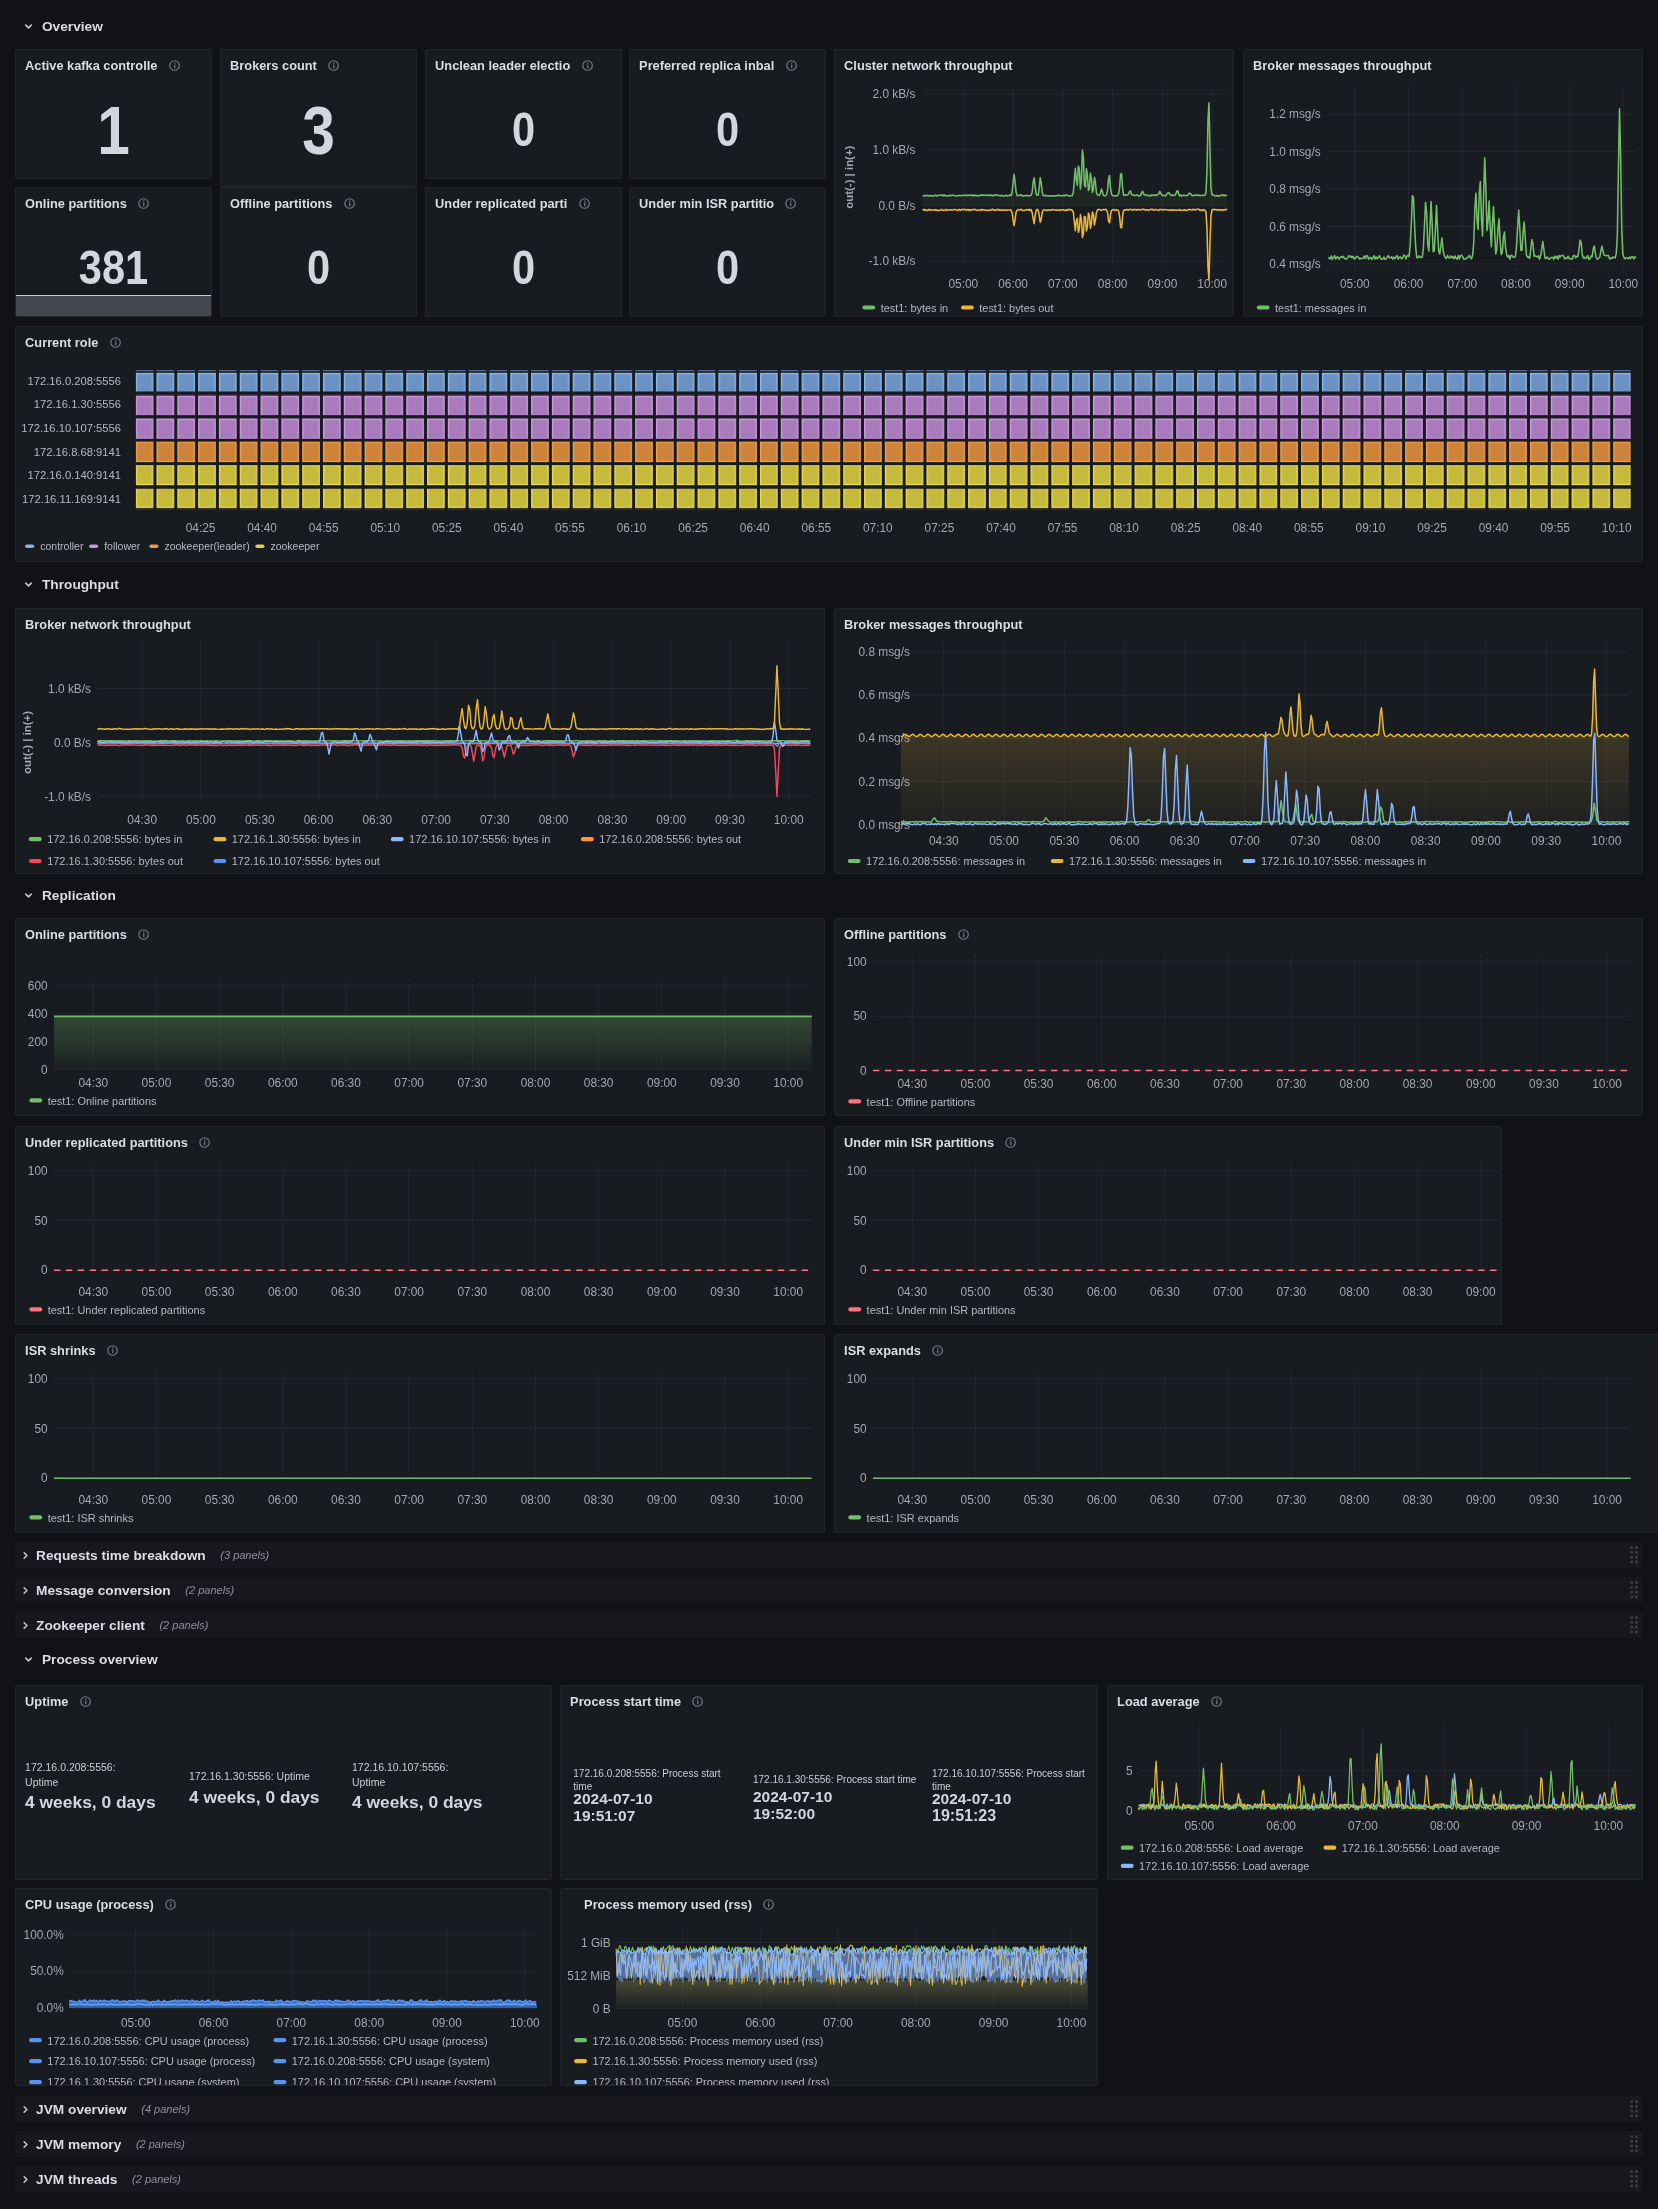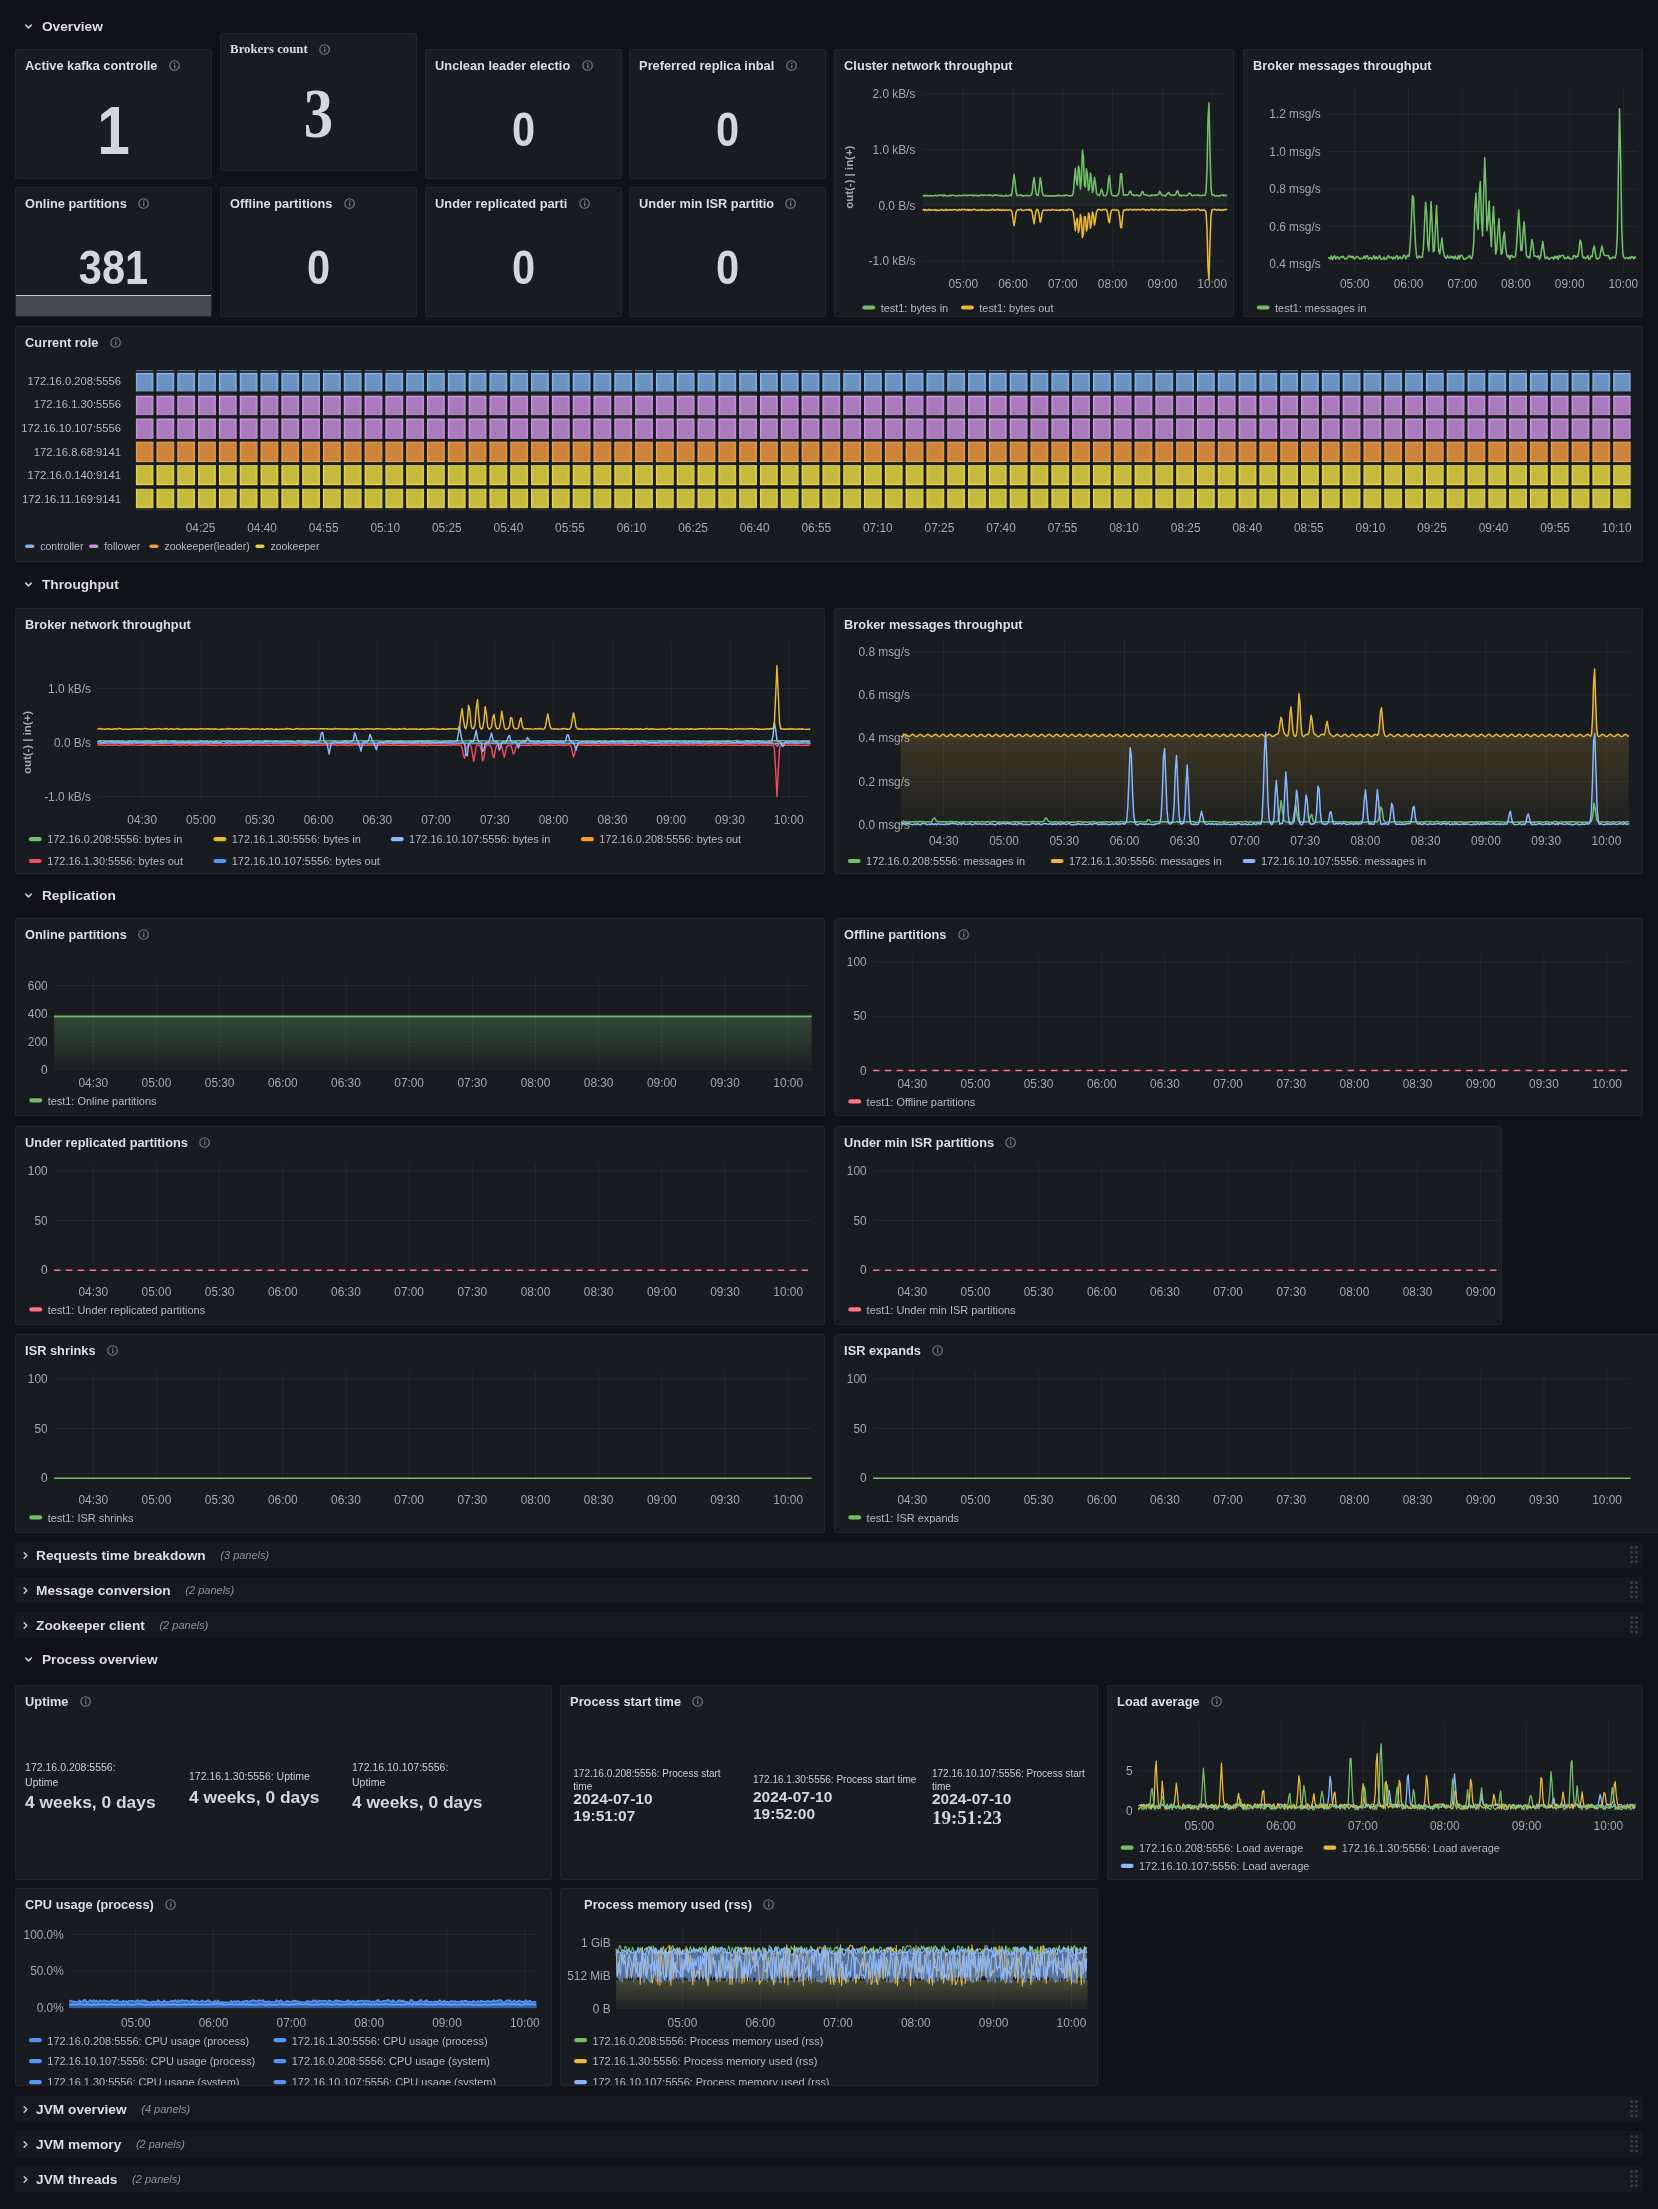--- a/index.html
+++ b/index.html
@@ -31,21 +31,21 @@
       <span style="margin-left:7.3px;display:flex;">
         <svg width="15.5" height="11" style="position:static" viewBox="0 0 17 12">
           <circle cx="10.5" cy="6" r="5.2" fill="none" stroke="#77787f" stroke-width="1.3"></circle>
           <rect x="10" y="5" width="1.4" height="4" fill="#77787f"></rect>
           <rect x="10" y="2.8" width="1.4" height="1.4" fill="#77787f"></rect>
         </svg>
       </span>
     </div>
     <div class="val" style="top:46px;font-size:69px;transform:scaleX(0.85);">1</div>
   </div>
-<div class="p" style="left:220px;top:33px;width:197px;height:138px;font-family:Liberation Serif, serif;">
+<div class="p" style="left:220px;top:49px;width:197px;height:138px;">
     <div class="pt" style="">
       <span style="overflow:hidden;white-space:nowrap;">Brokers count</span>
       <span style="margin-left:7.3px;display:flex;">
         <svg width="15.5" height="11" style="position:static" viewBox="0 0 17 12">
           <circle cx="10.5" cy="6" r="5.2" fill="none" stroke="#77787f" stroke-width="1.3"></circle>
           <rect x="10" y="5" width="1.4" height="4" fill="#77787f"></rect>
           <rect x="10" y="2.8" width="1.4" height="1.4" fill="#77787f"></rect>
         </svg>
       </span>
     </div>
@@ -782,21 +782,21 @@
     <div style="position:absolute;left:12.3px;top:82px;font-size:10px;color:#ccccdc;white-space:nowrap;">172.16.0.208:5556: Process start</div>
     <div style="position:absolute;left:12.3px;top:95px;font-size:10px;color:#ccccdc;white-space:nowrap;">time</div>
     <div style="position:absolute;left:12.3px;top:104px;font-size:15.5px;font-weight:700;color:#d5d5e0;white-space:nowrap;">2024-07-10</div>
     <div style="position:absolute;left:12.3px;top:121px;font-size:15.5px;font-weight:700;color:#d5d5e0;white-space:nowrap;">19:51:07</div>
     <div style="position:absolute;left:192px;top:88px;font-size:10px;color:#ccccdc;white-space:nowrap;">172.16.1.30:5556: Process start time</div>
     <div style="position:absolute;left:192px;top:102px;font-size:15.5px;font-weight:700;color:#d5d5e0;white-space:nowrap;">2024-07-10</div>
     <div style="position:absolute;left:192px;top:119px;font-size:15.5px;font-weight:700;color:#d5d5e0;white-space:nowrap;">19:52:00</div>
     <div style="position:absolute;left:371px;top:82px;font-size:10px;color:#ccccdc;white-space:nowrap;">172.16.10.107:5556: Process start</div>
     <div style="position:absolute;left:371px;top:95px;font-size:10px;color:#ccccdc;white-space:nowrap;">time</div>
     <div style="position:absolute;left:371px;top:104px;font-size:15.5px;font-weight:700;color:#d5d5e0;white-space:nowrap;">2024-07-10</div>
-    <div style="position:absolute;left:371px;top:121px;font-size:19px;font-weight:700;color:#d5d5e0;white-space:nowrap;font-family:Liberation Serif, serif;">19:51:23</div>
+    <div style="position:absolute;left:371px;top:121px;font-size:16px;font-weight:700;color:#d5d5e0;white-space:nowrap;">19:51:23</div>
   </div>
 <div class="p" style="left:1107px;top:1685px;width:536px;height:195px;">
     <div class="pt" style="">
       <span style="overflow:hidden;white-space:nowrap;">Load average</span>
       <span style="margin-left:7.3px;display:flex;">
         <svg width="15.5" height="11" style="position:static" viewBox="0 0 17 12">
           <circle cx="10.5" cy="6" r="5.2" fill="none" stroke="#77787f" stroke-width="1.3"></circle>
           <rect x="10" y="5" width="1.4" height="4" fill="#77787f"></rect>
           <rect x="10" y="2.8" width="1.4" height="1.4" fill="#77787f"></rect>
         </svg>

